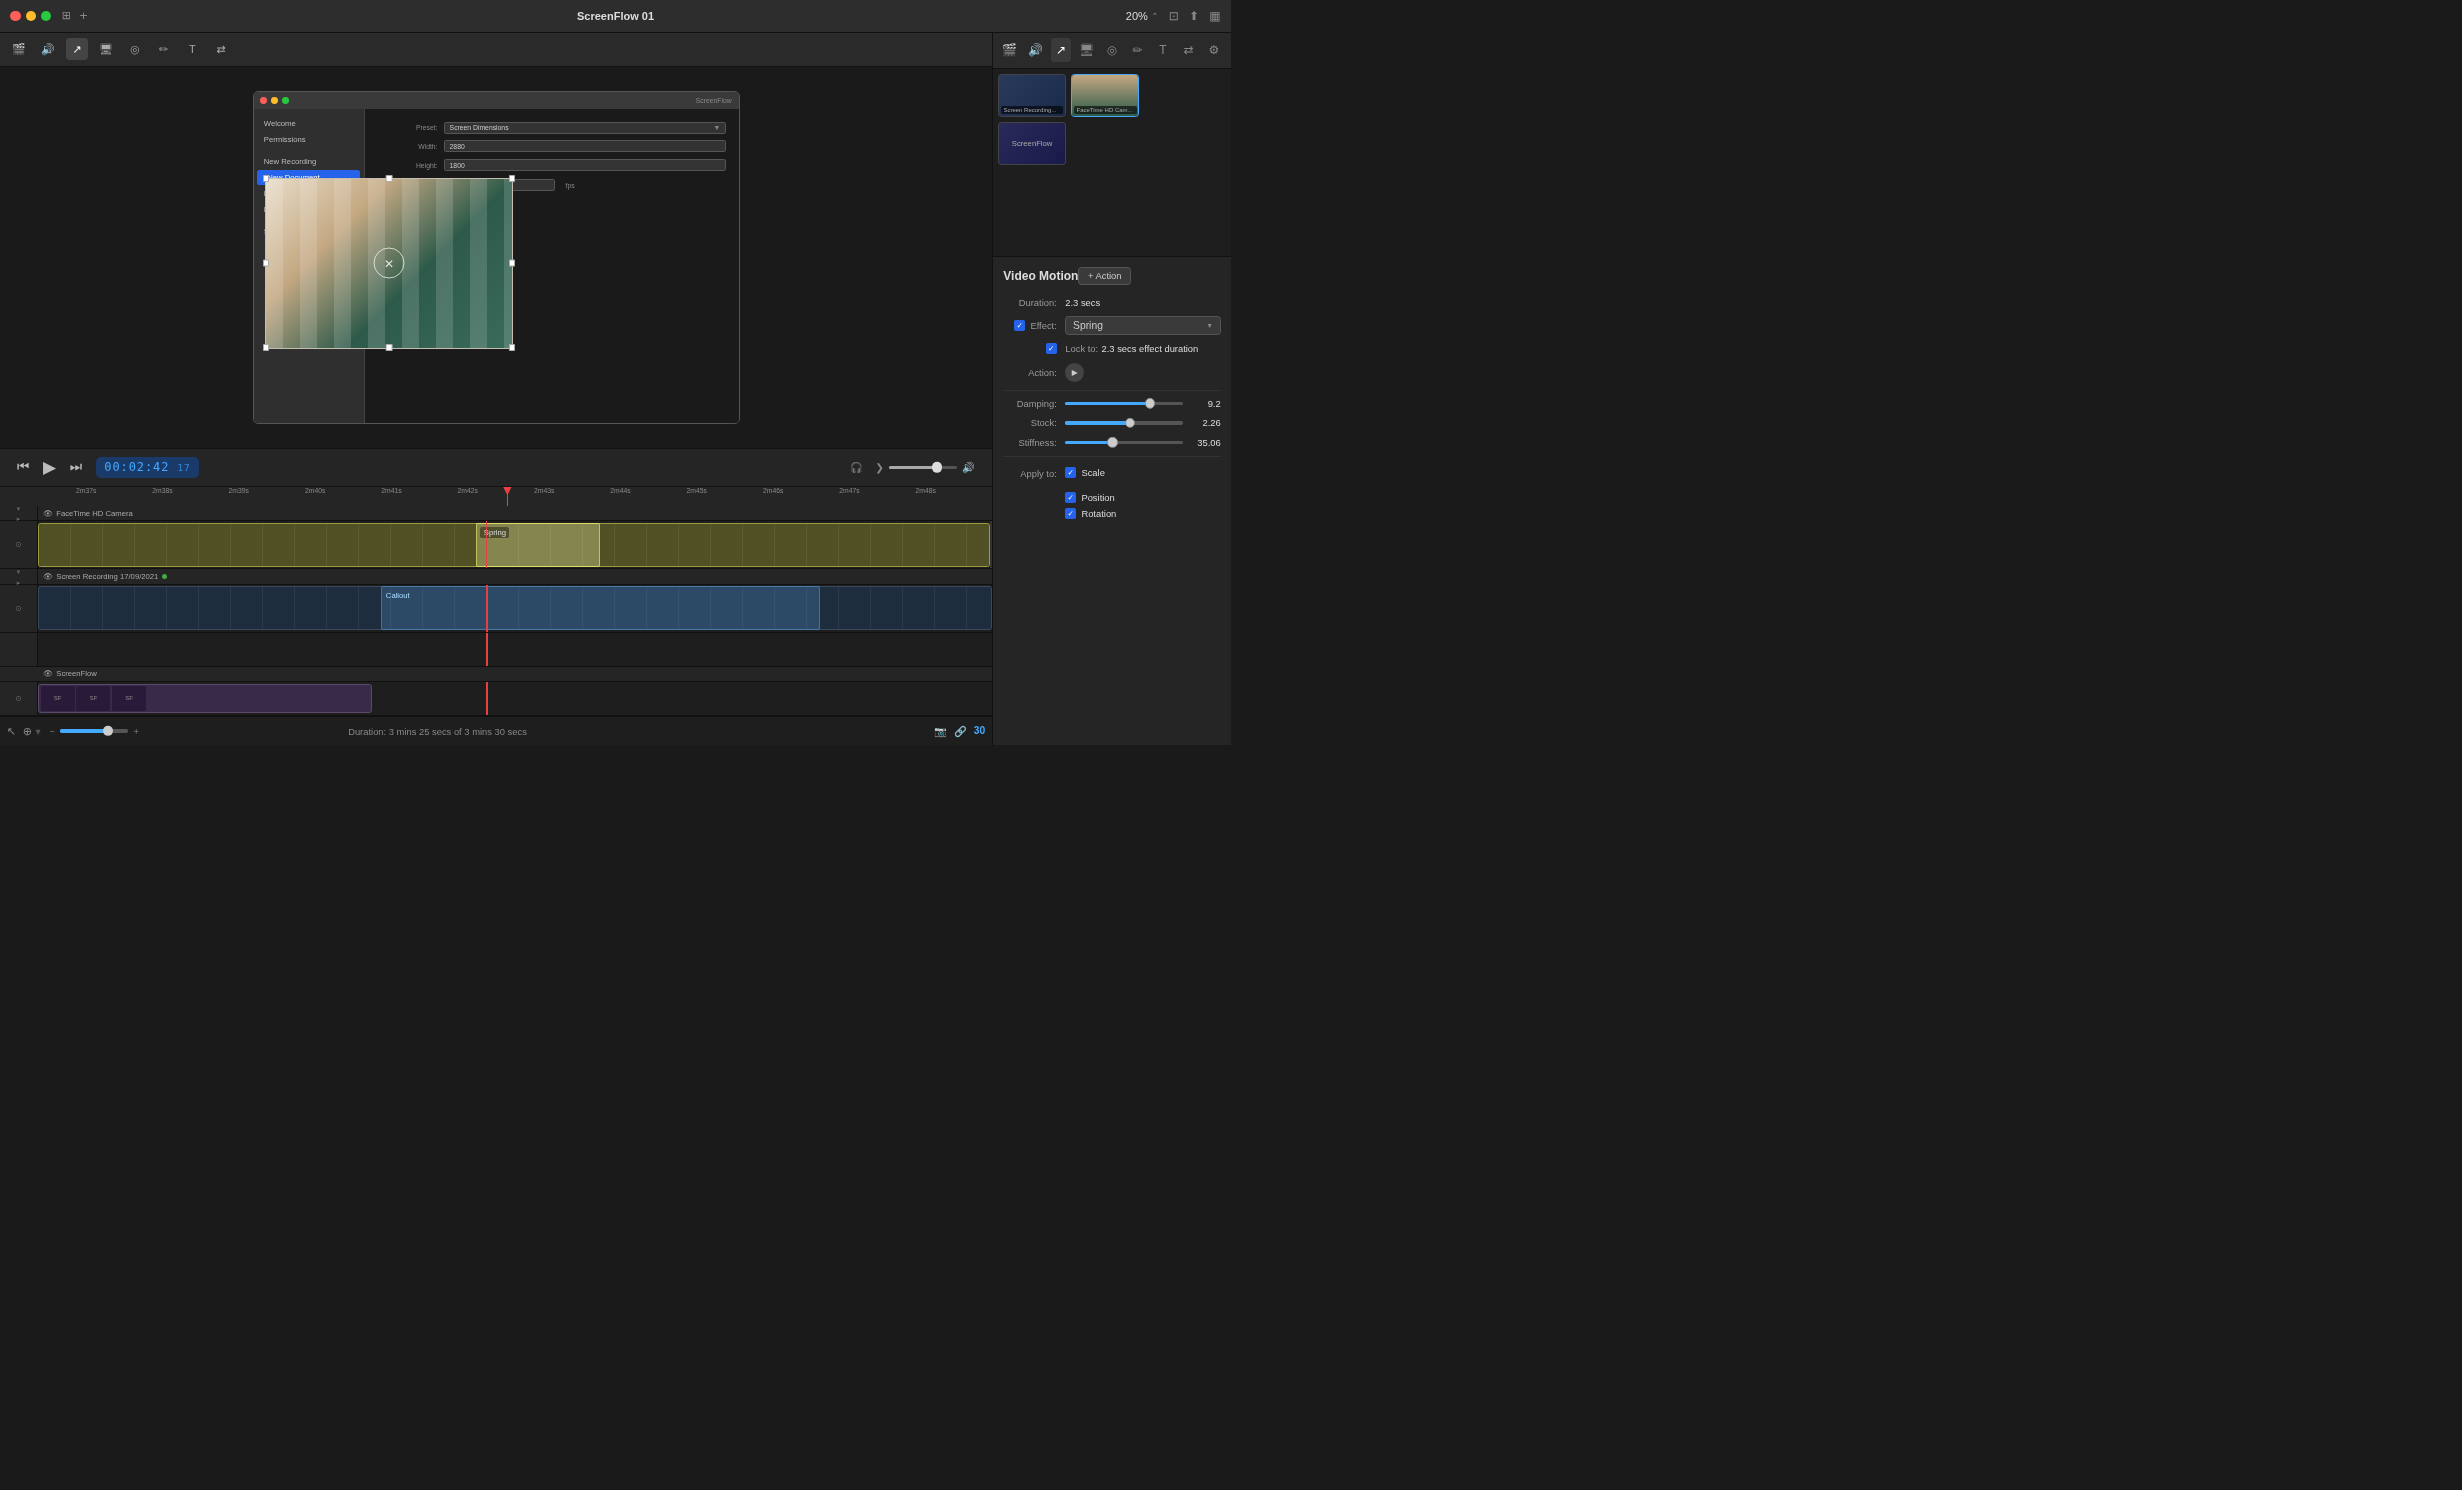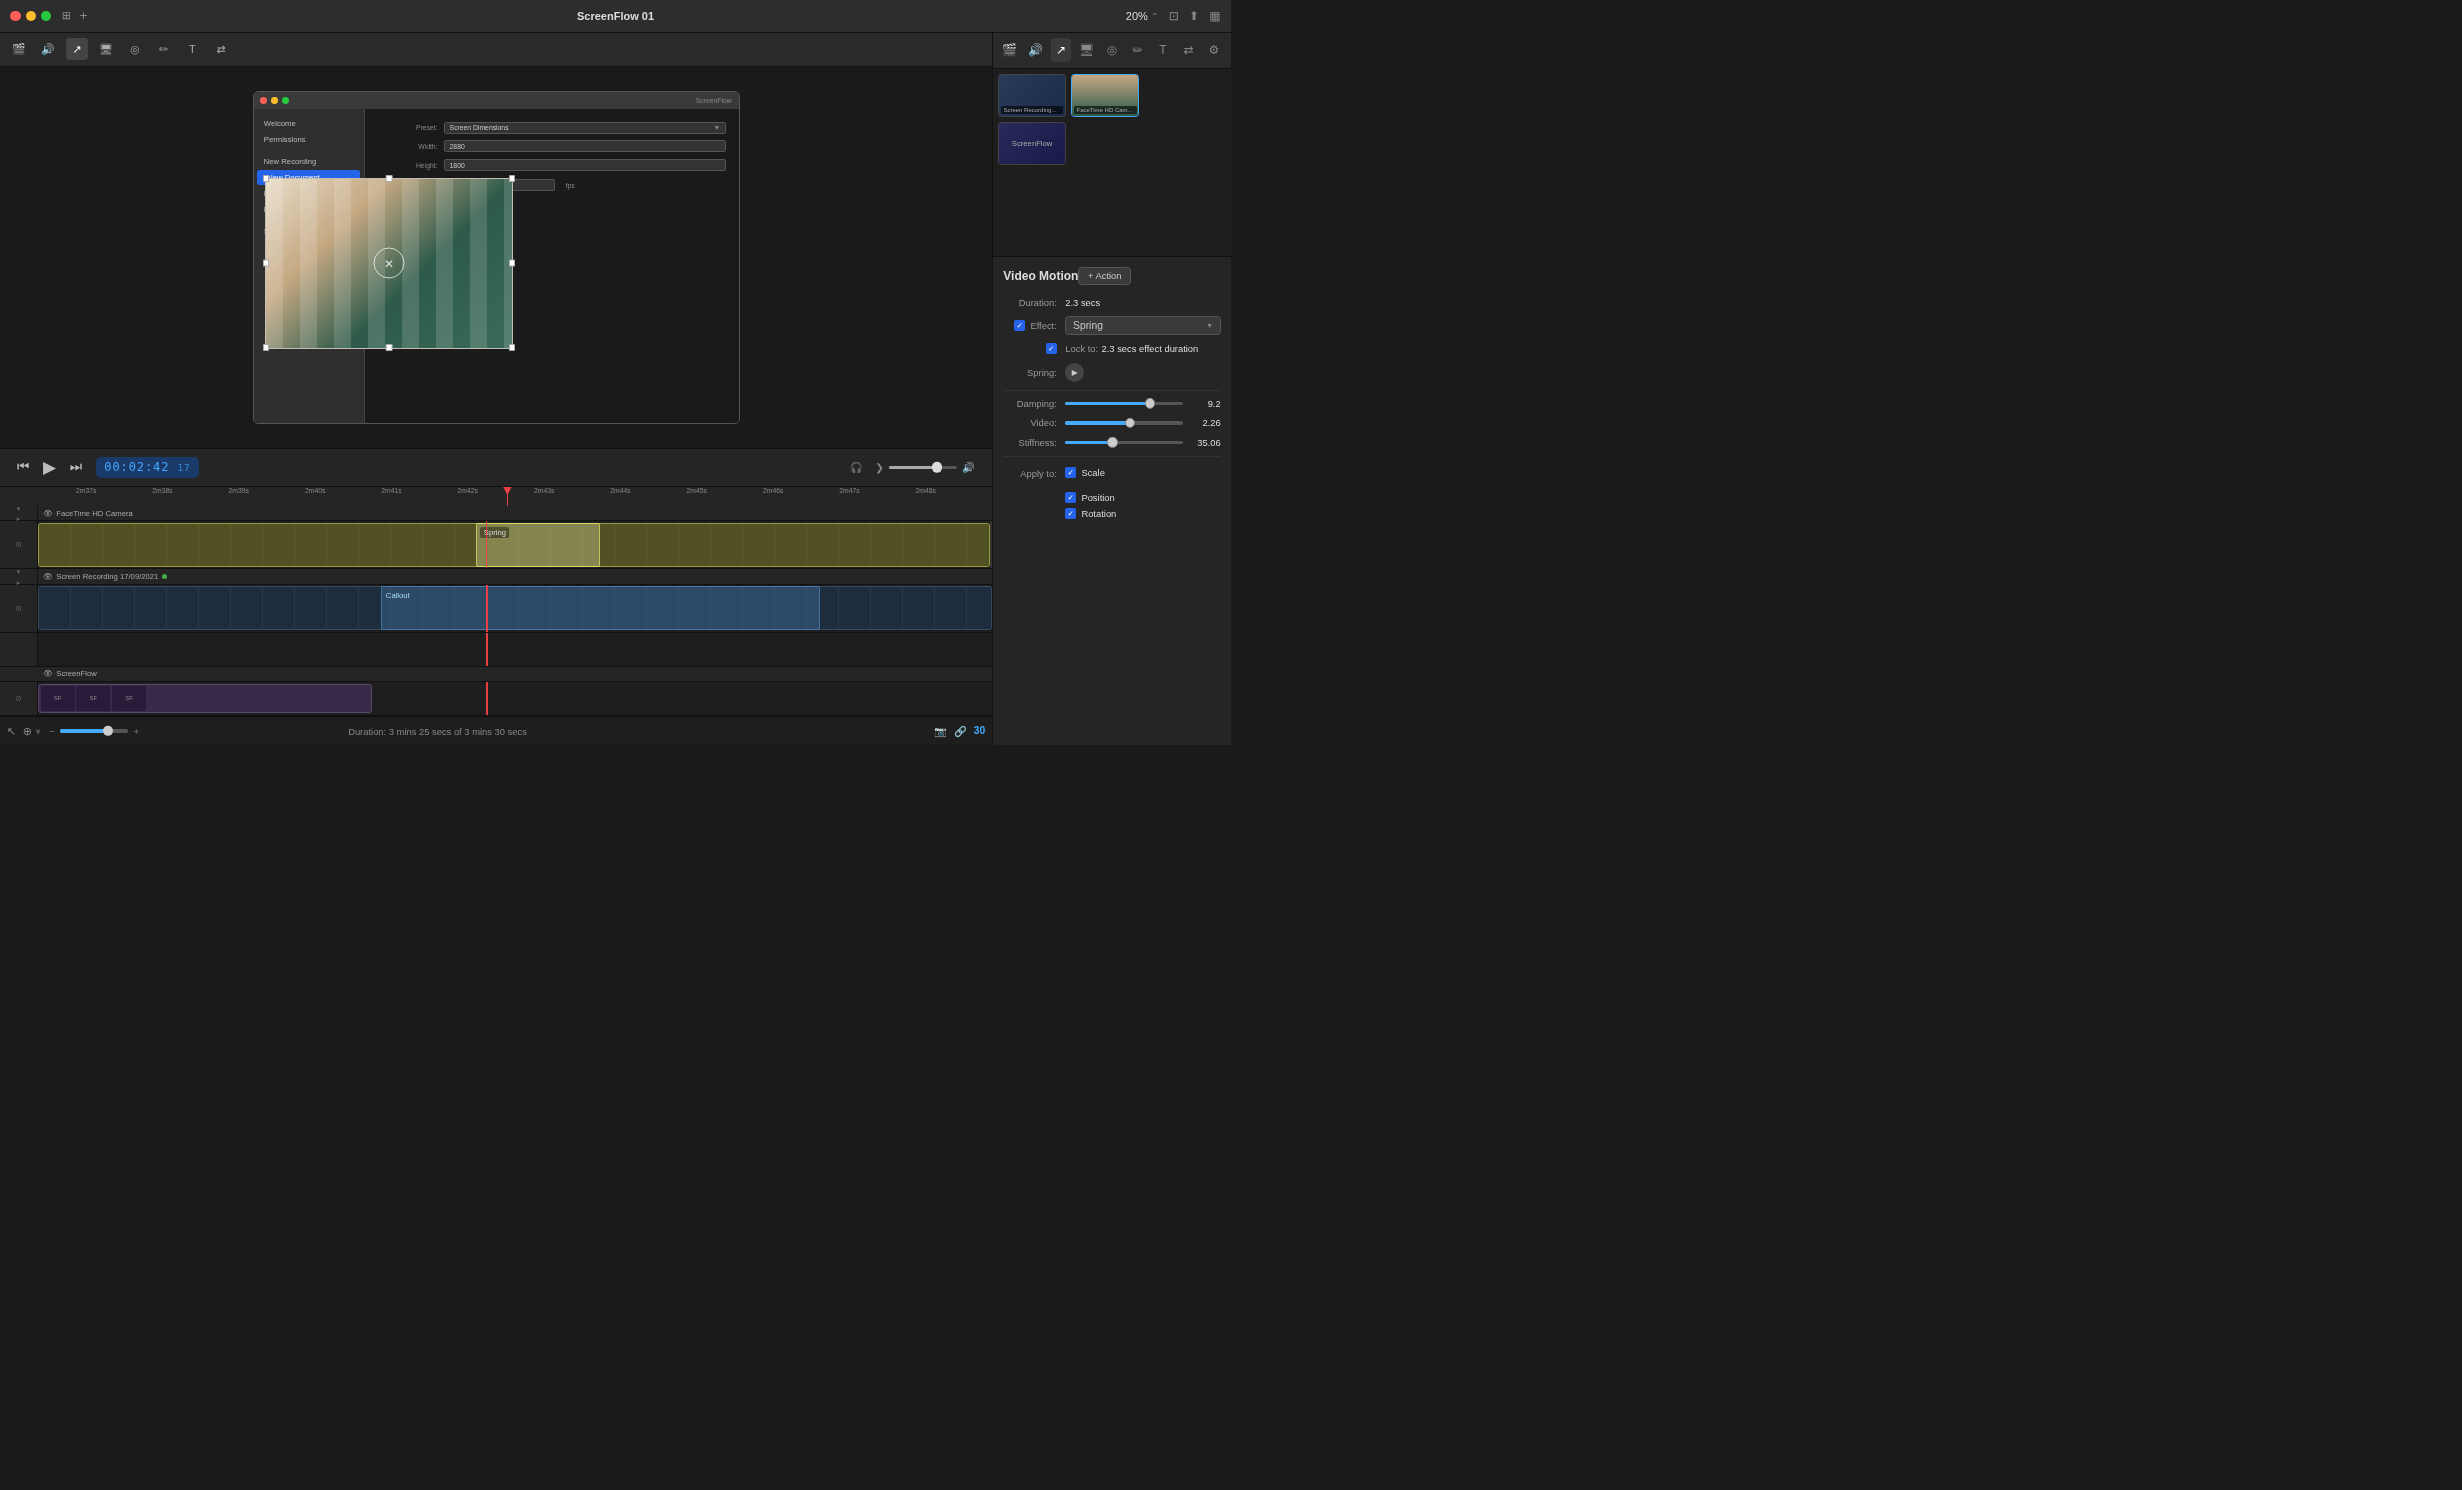--- a/index.html
+++ b/index.html
@@ -956,39 +956,39 @@
 
       <div class="prop-row">
         <div style="width:62px;display:flex;justify-content:flex-end;padding-right:8.5px;">
           <div class="checkbox">✓</div>
         </div>
         <span class="prop-label" style="width:auto;text-align:left;padding-right:0;font-size:9.4px;color:#999;">Lock to:</span>
         <span style="font-size:9.4px;color:#ddd;margin-left:3.4px;">2.3 secs effect duration</span>
       </div>
 
       <div class="prop-row">
-        <span class="prop-label">Spring:</span>
+        <span class="prop-label">Action:</span>
         <div class="preview-btn">▶</div>
       </div>
 
       <div class="divider"></div>
 
       <div class="prop-row">
         <span class="prop-label">Damping:</span>
         <div class="slider-row">
           <div class="prop-slider">
             <div class="prop-slider-fill" style="width:72%;"></div>
             <div class="prop-slider-thumb" style="left:calc(72% - 5.1px);"></div>
           </div>
           <span class="prop-number">9.2</span>
         </div>
       </div>
 
       <div class="prop-row">
-        <span class="prop-label">Video:</span>
+        <span class="prop-label">Stock:</span>
         <div class="slider-row">
           <div class="prop-slider">
             <div class="prop-slider-fill" style="width:55%;"></div>
             <div class="prop-slider-thumb" style="left:calc(55% - 5.1px);"></div>
           </div>
           <span class="prop-number">2.26</span>
         </div>
       </div>
 
       <div class="prop-row">

